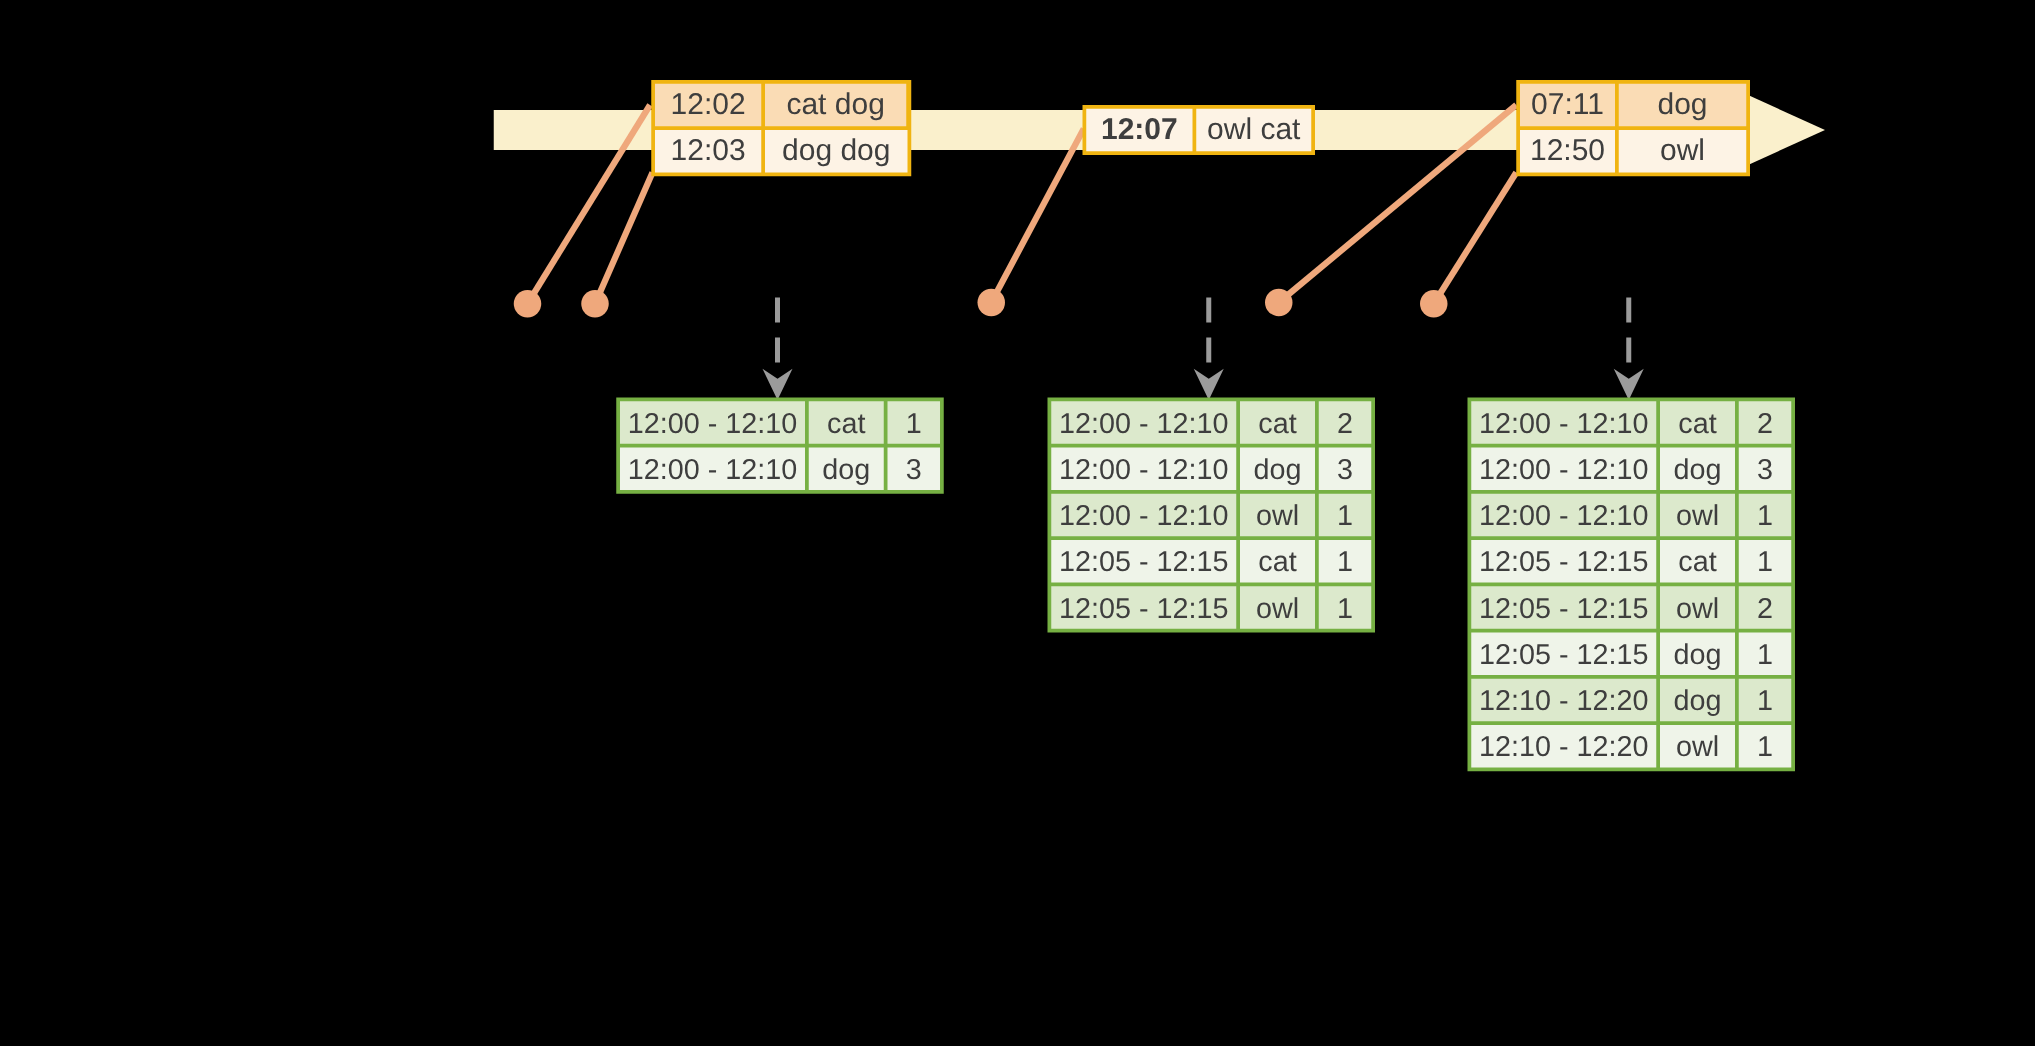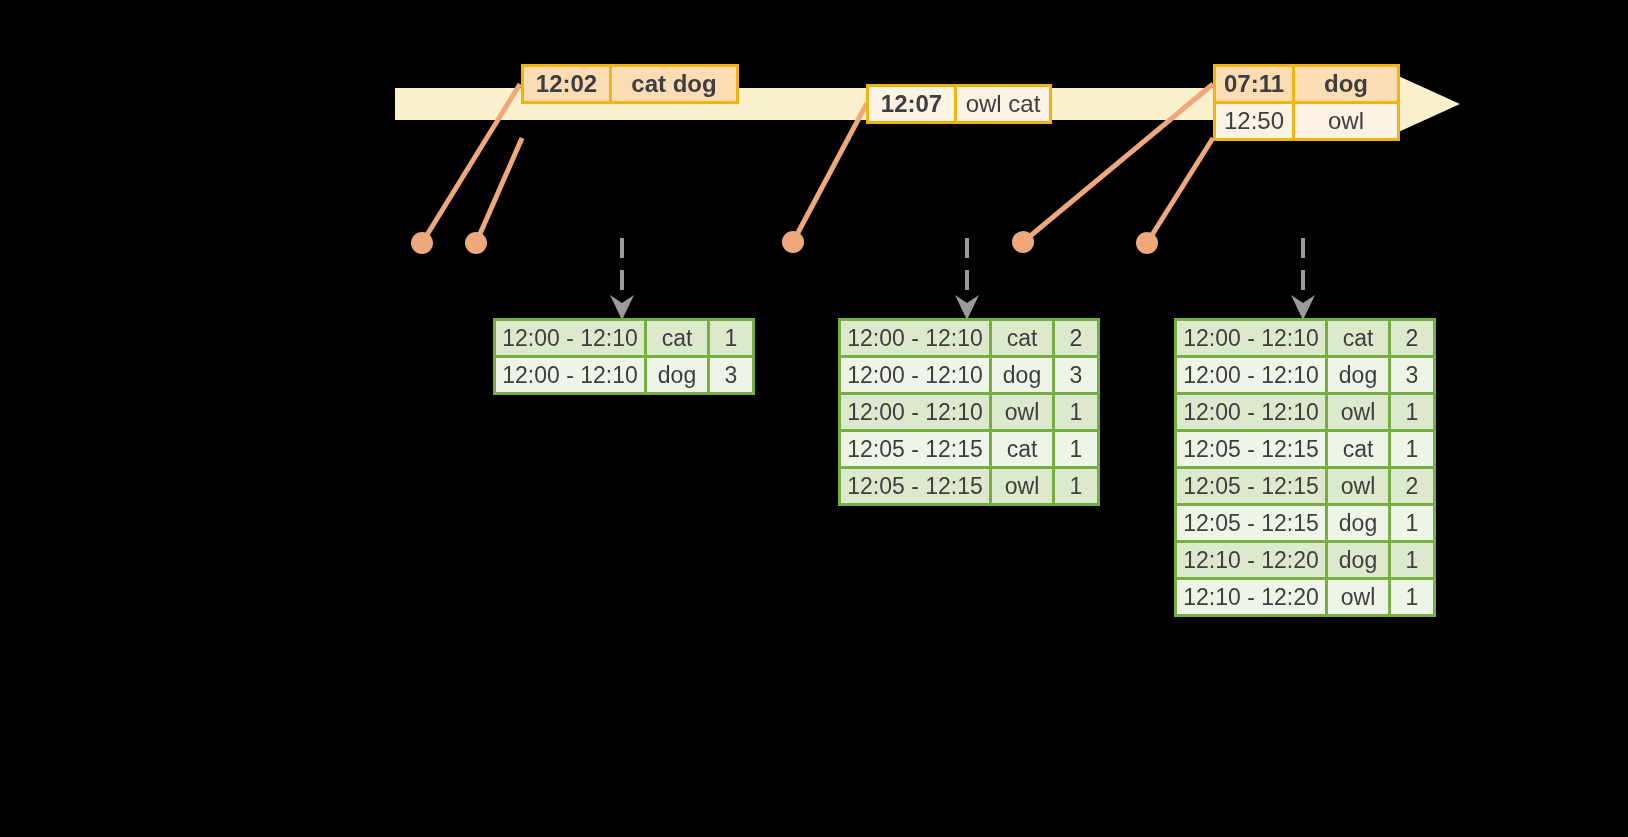--- a/index.html
+++ b/index.html
@@ -15,21 +15,21 @@
   .dot{fill:var(--connector,#efa87c);}
   .dash{stroke:var(--trigger-arrow,#9b9b9b);stroke-width:4;stroke-dasharray:20 12;fill:none;}
   .dashhead{fill:var(--trigger-arrow,#9b9b9b);}
   .dtable{position:absolute;display:flex;flex-direction:column;gap:3px;padding:3px;box-sizing:border-box;}
   .etable{background:var(--event-table-border,#f0b411);}
   .rtable{background:var(--result-table-border,#76b043);}
   .trow{display:flex;gap:3px;}
   .tcell{display:flex;align-items:center;justify-content:center;color:var(--text,#3e3e3e);}
   .etable .tcell{height:34px;font-size:24px;}
   .rtable .tcell{height:34px;font-size:23px;}
-  .etable .dark  .tcell{background:var(--event-row-dark,#fadcb5);font-weight:bold;}
+  .etable .dark  .tcell{background:var(--event-row-dark,#fadcb5);}
   .etable .light .tcell{background:var(--event-row-light,#fdf3e5);}
   .rtable .dark  .tcell{background:var(--result-row-dark,#dce9cc);}
   .rtable .light .tcell{background:var(--result-row-light,#eff4e9);}
 </style>
 </head>
 <body>
 
 <div class="canvas">
 
   <svg class="layer" width="1628" height="837" viewBox="0 0 1628 837">
@@ -59,21 +59,25 @@
     </g>
     <g>
       <line class="dash" x1="1303" y1="238" x2="1303" y2="297"></line>
       <polygon class="dashhead" points="1291,295 1303,303 1315,295 1303,320"></polygon>
     </g>
   </svg>
 
   <div class="dtable etable" style="left:521px;top:64px;">
       <div class="trow dark">
         <div class="tcell" style="width: 85px;">12:02</div>
-        <div class="tcell" style="width: 124px;">cat dog</div>
+        <div class="tcell" style="width: 113px;">cat dog</div>
+      </div>
+      <div class="trow light">
+        <div class="tcell" style="width: 85px;">12:03</div>
+        <div class="tcell" style="width: 114px;">dog dog</div>
       </div>
     </div>
 
   <div class="dtable etable" style="left:866px;top:84px;">
       <div class="trow light">
         <div class="tcell" style="width: 85px; font-weight: bold;">12:07</div>
         <div class="tcell" style="width: 92px;">owl cat</div>
       </div>
     </div>
 

